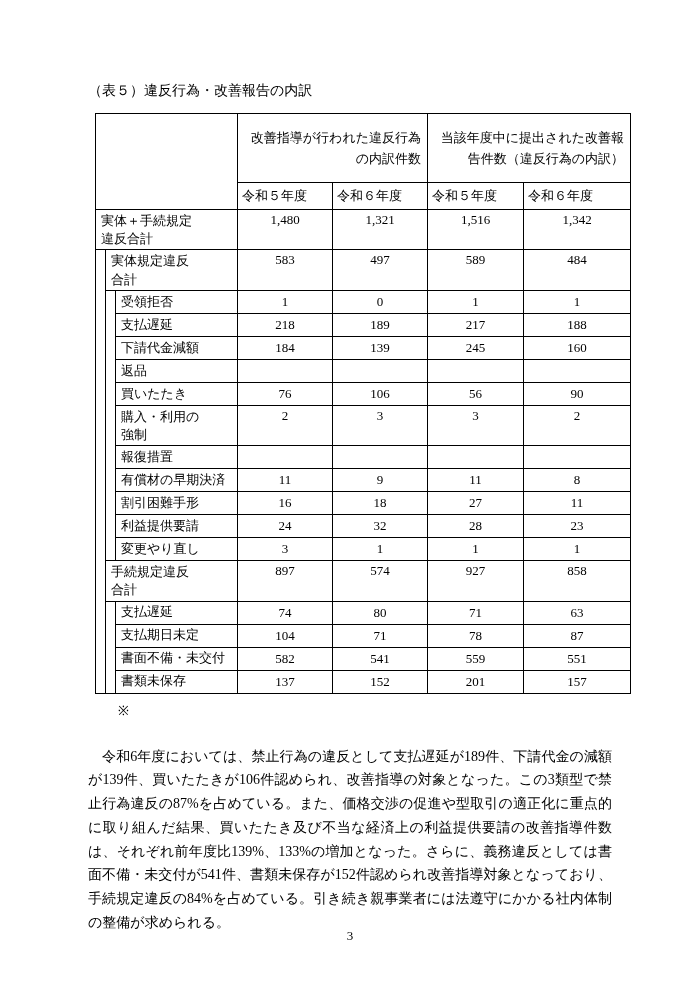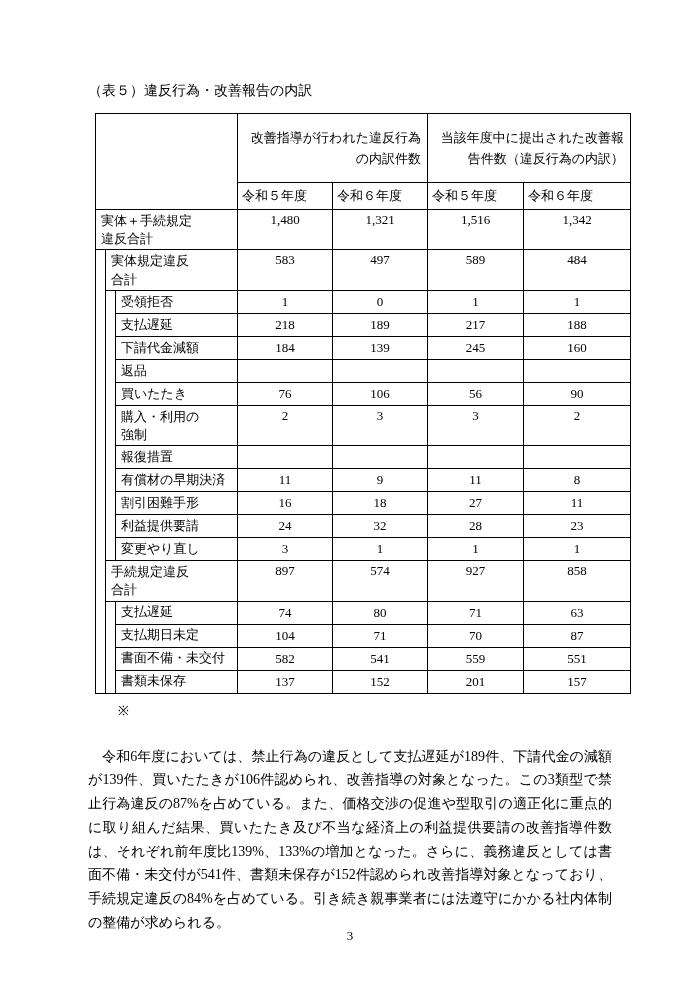--- a/index.html
+++ b/index.html
@@ -241,21 +241,21 @@
               <td class="label-cell" colspan="1">支払遅延</td>
               <td class="value-cell">74</td>
               <td class="value-cell">80</td>
               <td class="value-cell">71</td>
               <td class="value-cell">63</td>
             </tr>
             <tr>
               <td class="label-cell" colspan="1">支払期日未定</td>
               <td class="value-cell">104</td>
               <td class="value-cell">71</td>
-              <td class="value-cell">70</td>
+              <td class="value-cell">78</td>
               <td class="value-cell">87</td>
             </tr>
             <tr>
               <td class="label-cell" colspan="1">書面不備・未交付</td>
               <td class="value-cell">582</td>
               <td class="value-cell">541</td>
               <td class="value-cell">559</td>
               <td class="value-cell">551</td>
             </tr>
             <tr>

